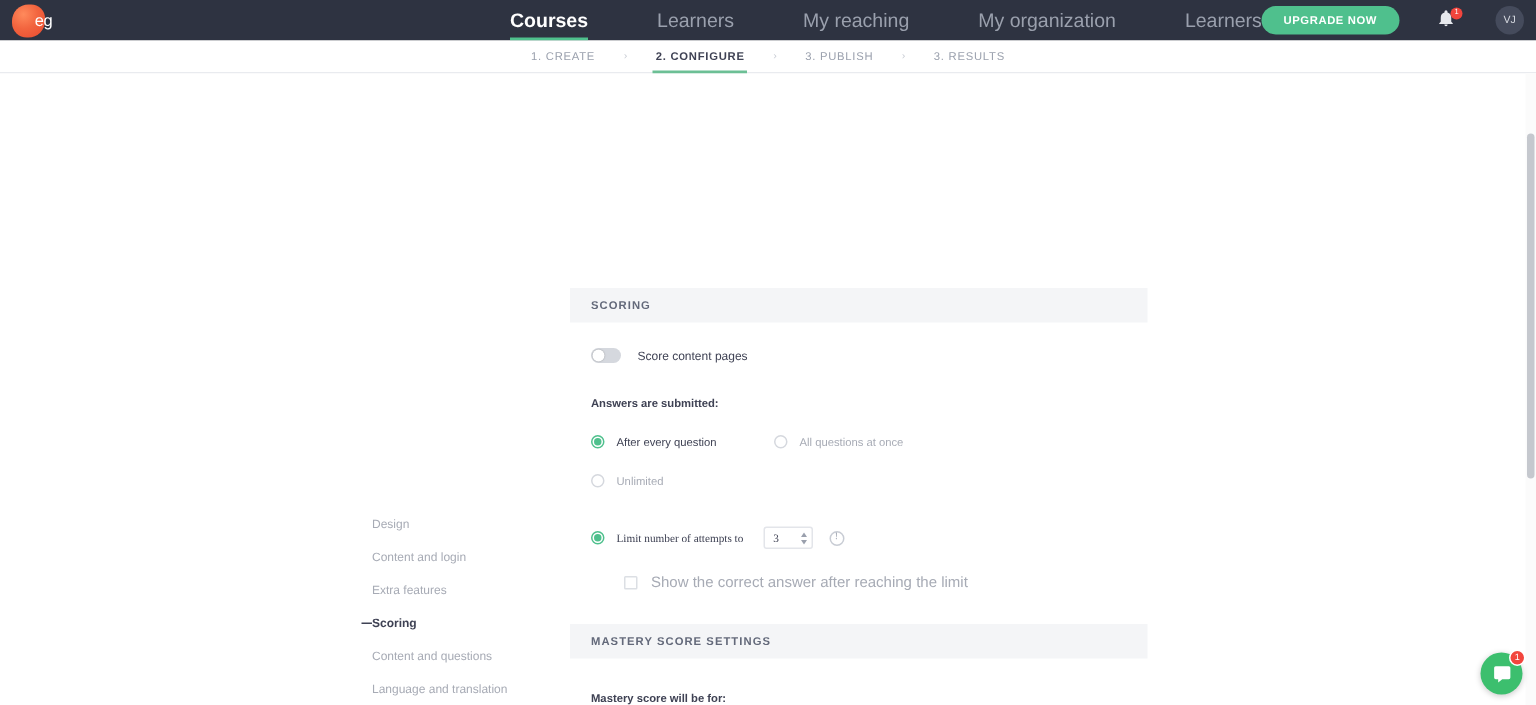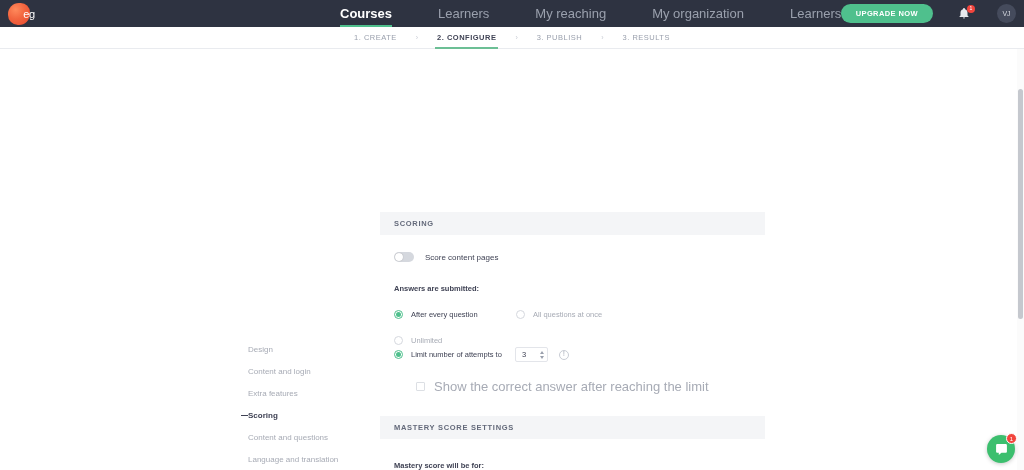--- a/index.html
+++ b/index.html
@@ -240,21 +240,21 @@
   .checkbox {
     width: 9px; height: 9px;
     border: 1px solid #dcdfe4;
     background: #fff;
     border-radius: 1px;
     flex: none;
     margin-right: 9px;
   }
   .check-row {
     display: flex; align-items: center;
-    font-size: 13px; color: #a7abb5;
+    font-size: 10px; color: #a7abb5;
     cursor: pointer;
   }
 
   .num-input {
     width: 33px; height: 15px;
     border: 1px solid #e3e5ea;
     border-radius: 2px;
     display: flex;
     align-items: center;
     justify-content: space-between;
@@ -322,21 +322,21 @@
     top: -2px; right: -2px;
     width: 11px; height: 11px;
     background: #f2453d;
     color: #fff;
     border-radius: 50%;
     font-size: 6px;
     display: flex; align-items: center; justify-content: center;
     border: 1.5px solid #fff;
   }
 
-  .mt14 { margin-top: 2px; }
+  .mt14 { margin-top: 26px; font-family: Liberation Serif, serif; }
   .mt17 { margin-top: 17px; }
   .mt22 { margin-top: 22px; }
   .mt26 { margin-top: 26px; }
 </style>
 </head>
 <body>
 
 <div class="topbar">
   <div class="logo">eg</div>
 

